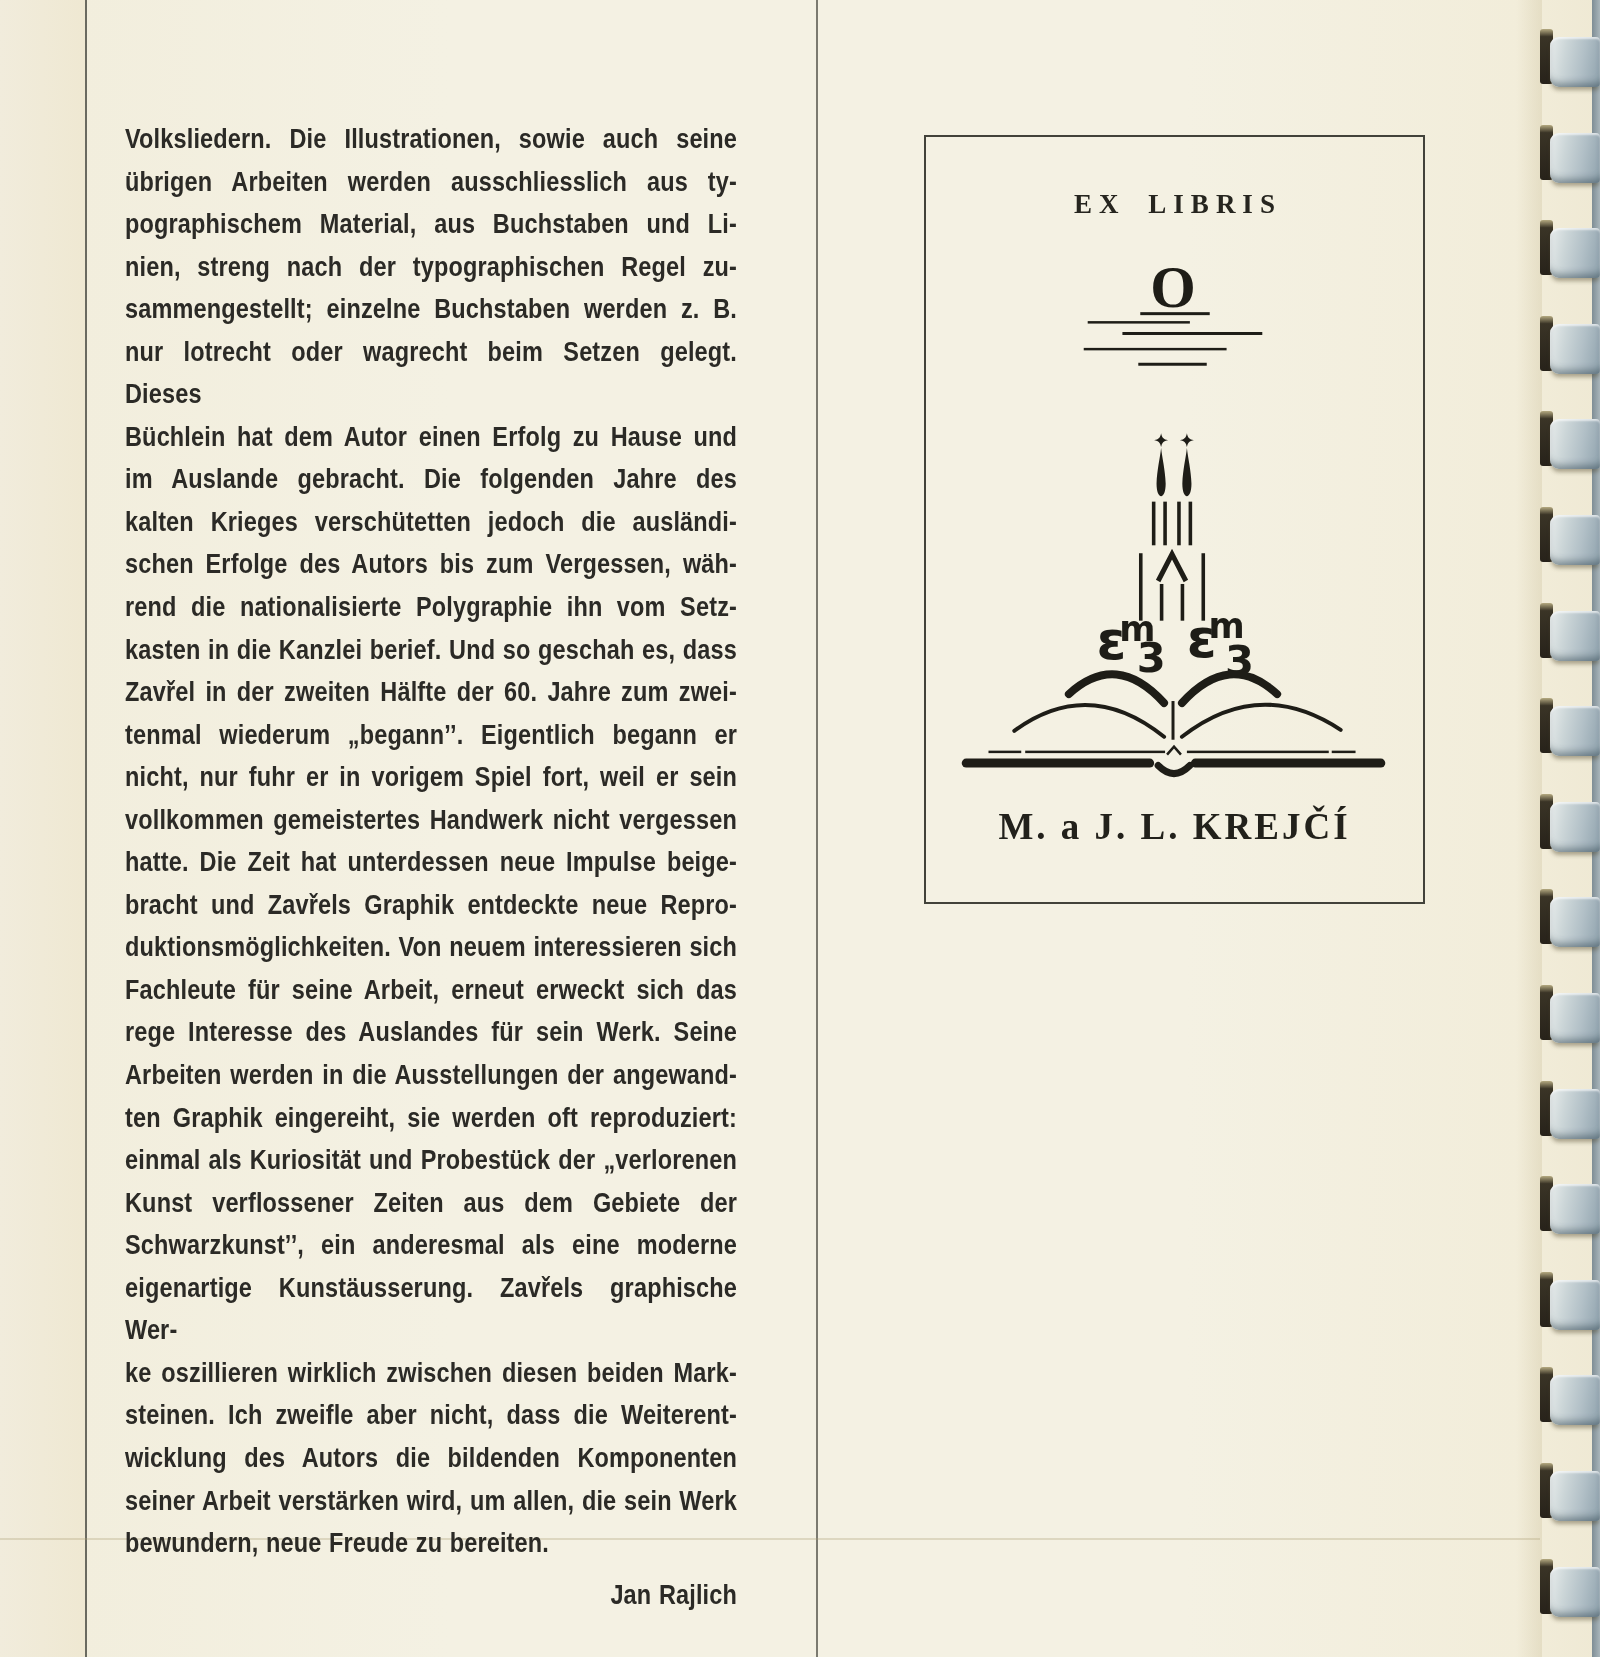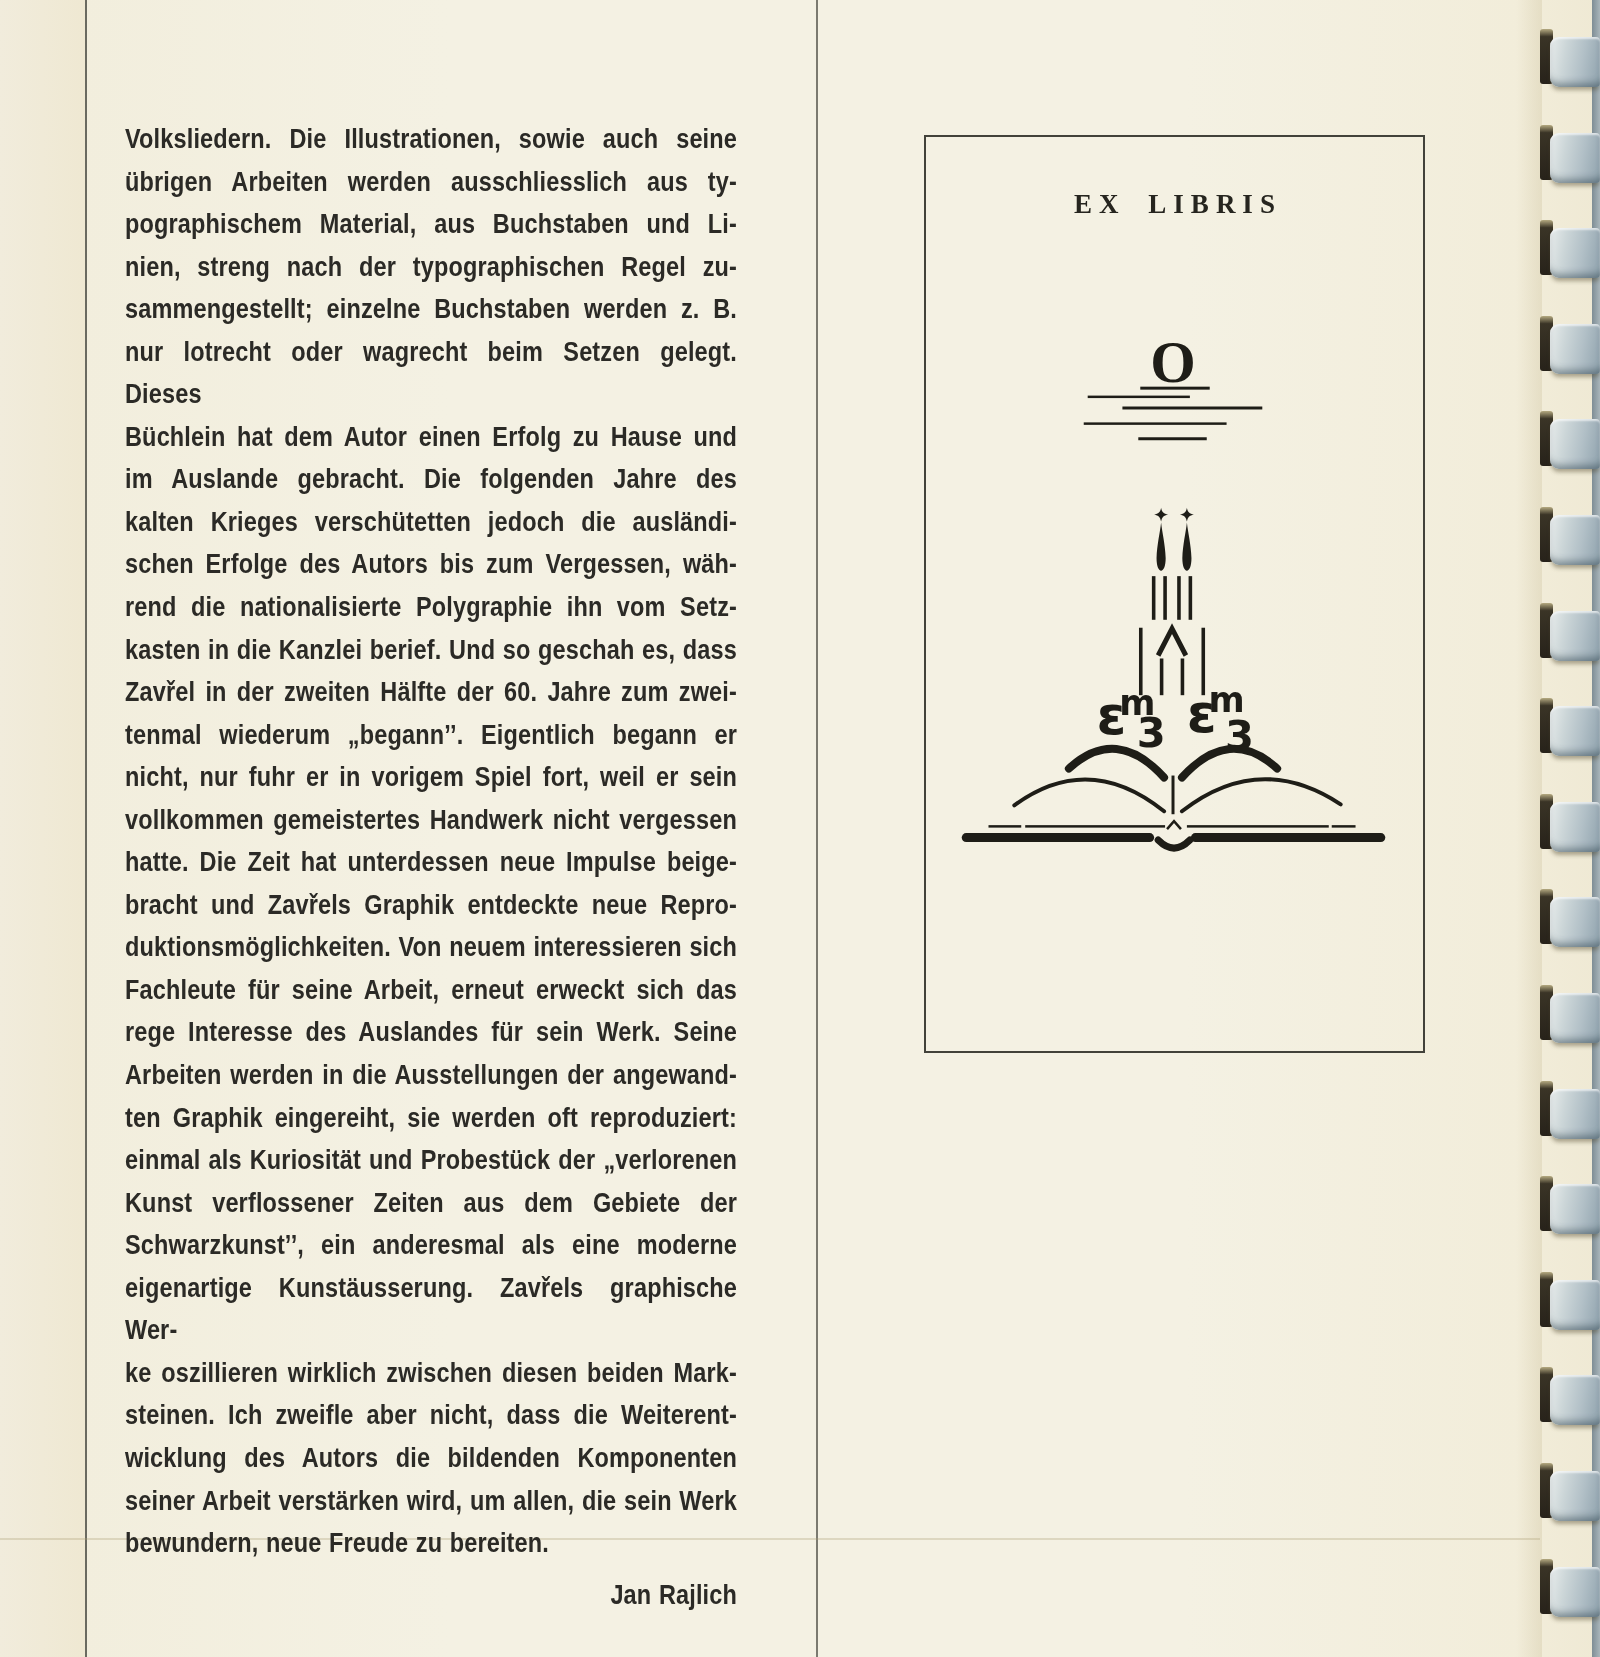--- a/index.html
+++ b/index.html
@@ -19,21 +19,21 @@
   .text-block{position:absolute;left:125px;top:118px;width:612px;}
   .textline{
     width:730px;transform:scaleX(.8384);transform-origin:0 0;
     font-size:28px;line-height:42.55px;letter-spacing:.2px;word-spacing:1px;
     text-align:justify;text-align-last:justify;white-space:normal;
   }
   .textline.open{text-align-last:left;}
   .textline.sig{text-align-last:right;margin-top:9px;}
 
   
-  .exlibris-frame{position:absolute;left:924px;top:135px;width:501px;height:918px;
+  .exlibris-frame{position:absolute;left:924px;top:135px;width:501px;height:769px;
     border:2px solid #42423a;box-sizing:border-box;}
   .exlibris-title{position:absolute;top:52px;left:0;width:100%;text-align:center;
     font-family:"Liberation Serif",serif;font-size:27px;letter-spacing:7px;word-spacing:9px;
     text-indent:7px;color:#26251f;}
   .owner-name{position:absolute;top:668px;left:0;width:100%;text-align:center;
     font-family:"Liberation Serif",serif;font-size:37px;letter-spacing:3px;color:#22211b;}
   .artwork{position:absolute;left:0;top:0;width:100%;height:100%;}
 
   
   .binding-shadow{position:absolute;right:58px;top:0;width:26px;height:100%;
@@ -158,20 +158,21 @@
             <rect x="409" y="614" width="24" height="2.5"></rect>
           </g>
           <path d="M243,618 L250,610 L257,618" fill="none" stroke="#1e1d17" stroke-width="2.5"></path>
           <rect x="36" y="622" width="194" height="9" rx="4.5"></rect>
           <rect x="267" y="622" width="196" height="9" rx="4.5"></rect>
           <path d="M234,629 Q250,645 266,629" fill="none" stroke="#1e1d17" stroke-width="7" stroke-linecap="round"></path>
         </g>
       </g>
     </svg>
 
+    <div class="owner-name">M. a J. L. KREJČÍ</div>
   </div>
 
   <div class="binding-shadow"></div>
   <div class="binding-spine"></div>
   <div id="teeth-layer">
       <div class="tooth" style="top: 29px;">
         <div class="hole"></div>
         <div class="body"></div>
       </div>
       <div class="tooth" style="top: 124.6px;">

